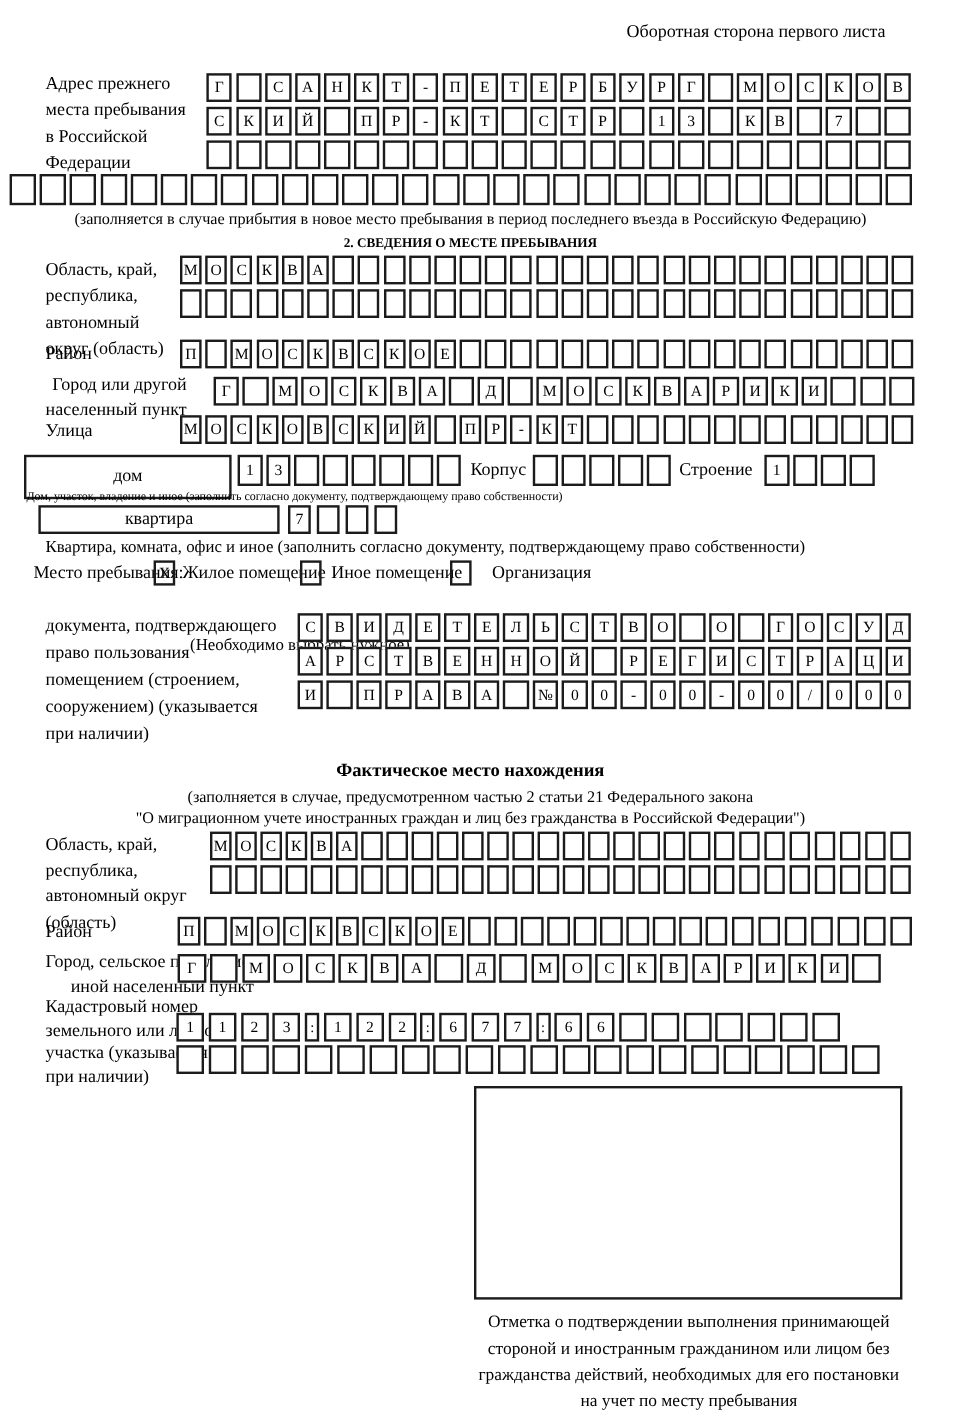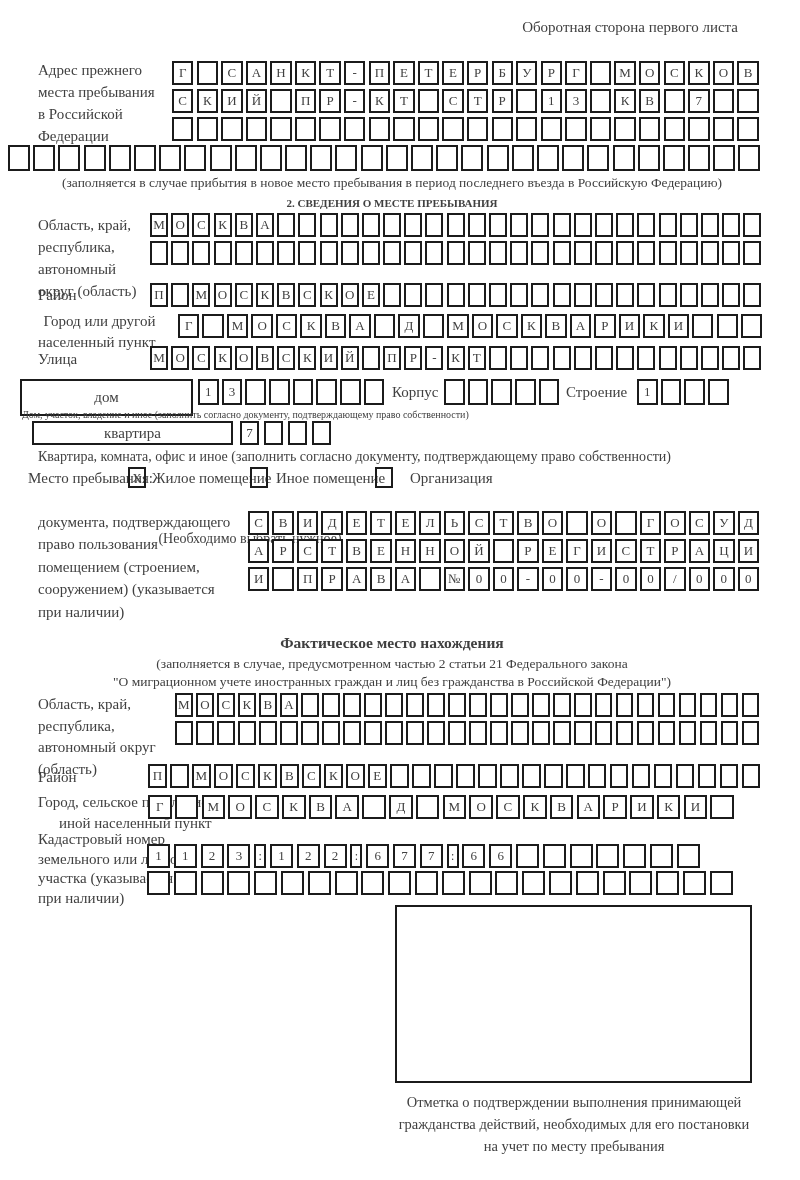--- a/index.html
+++ b/index.html
@@ -1,17 +1,17 @@
 <!DOCTYPE html>
 <html><head>
 <meta charset="utf-8">
 <style>
   html,body{margin:0;padding:0;background:#fff;}
   .page{position:relative;width:800px;height:1180px;background:#fff;overflow:hidden;
-        font-family:"Liberation Serif","DejaVu Serif",serif;color:#404040;}
+        font-family:"Liberation Serif","DejaVu Serif",serif;color:#000000;}
   .lbl{position:absolute;font-size:15px;line-height:22px;white-space:nowrap;}
   .lh20 div{line-height:20.5px;text-align:right;}
   .lh195 div{line-height:19.5px;}
   .cap{position:absolute;font-size:13.5px;white-space:nowrap;}
   .centered{left:0;width:784px;text-align:center;white-space:nowrap;}
   .bold{font-weight:700;}
   .cellrow{position:absolute;display:flex;gap:3.2px;}
   .cell{flex:0 0 auto;width:var(--cw,21px);height:var(--ch,24px);border:2px solid #1b1b1b;
         background:#fff;display:flex;align-items:center;justify-content:center;
         font-size:13px;box-sizing:border-box;}
@@ -622,17 +622,18 @@
       <span class="cell"></span>
       <span class="cell"></span>
       <span class="cell"></span>
       <span class="cell"></span>
       <span class="cell"></span>
     </div>
 
   <div class="stamp" style="left:395px;top:905px;width:357px;height:178px;"></div>
   <div class="stampcap" style="left:348px;top:1091px;width:452px;">
     <div>Отметка о подтверждении выполнения принимающей</div>
+    <div>стороной и иностранным гражданином или лицом без</div>
     <div>гражданства действий, необходимых для его постановки</div>
     <div>на учет по месту пребывания</div>
   </div>
 
 </div>
 
 </body></html>

